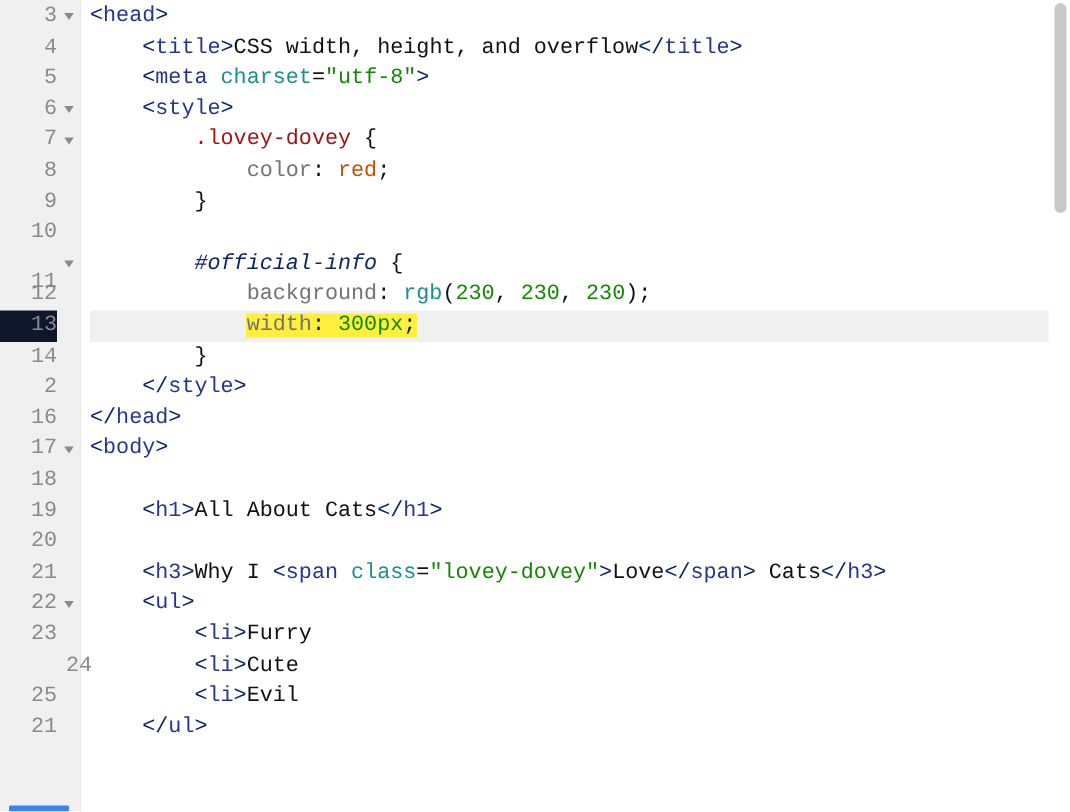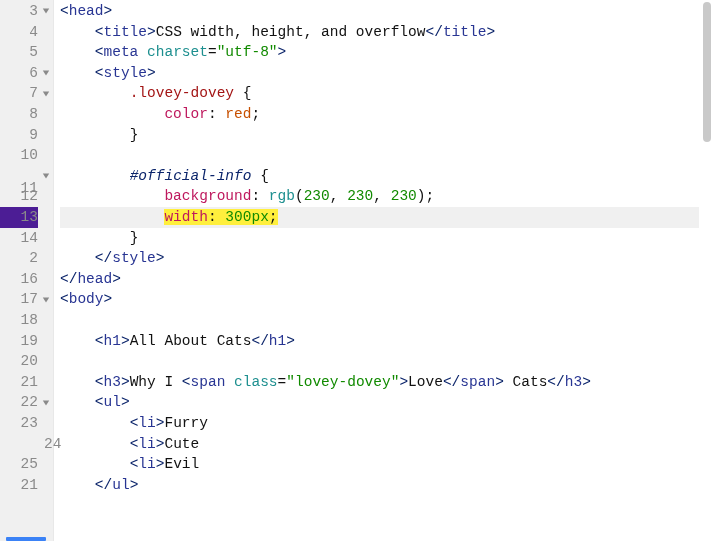--- a/index.html
+++ b/index.html
@@ -49,31 +49,31 @@
     white-space: pre;
     color: #111;
   }
   .row {
     position: absolute;
     left: 0; right: 0; height: 20.6px;
   }
   .row.active-bg {
     background: #f0f0f0;
   }
-  .gutter .grow.active-bg { background:#4c1d95; }
+  .gutter .grow.active-bg { background:#0f172a; }
   
   
   .tag   { color: #0b246a; } 
   .name  { color: #283593; } 
   .attrn { color: #1d8f8f; } 
   .val   { color: #118a00; } 
   .text  { color: #111111; }
   .sel   { color: #a31515; } 
   .selid { color: #0b246a; font-style: italic; } 
-  .prop  { color: #be185d; } 
+  .prop  { color: #737373; } 
   .num   { color: #118a00; } 
   .func  { color: #1d8f8f; }
   .kw    { color: #c75000; }
   .punct { color: #111111; }
   
   .hl {
     background: #ffef3d;
   }
   
   .scrollbar {

